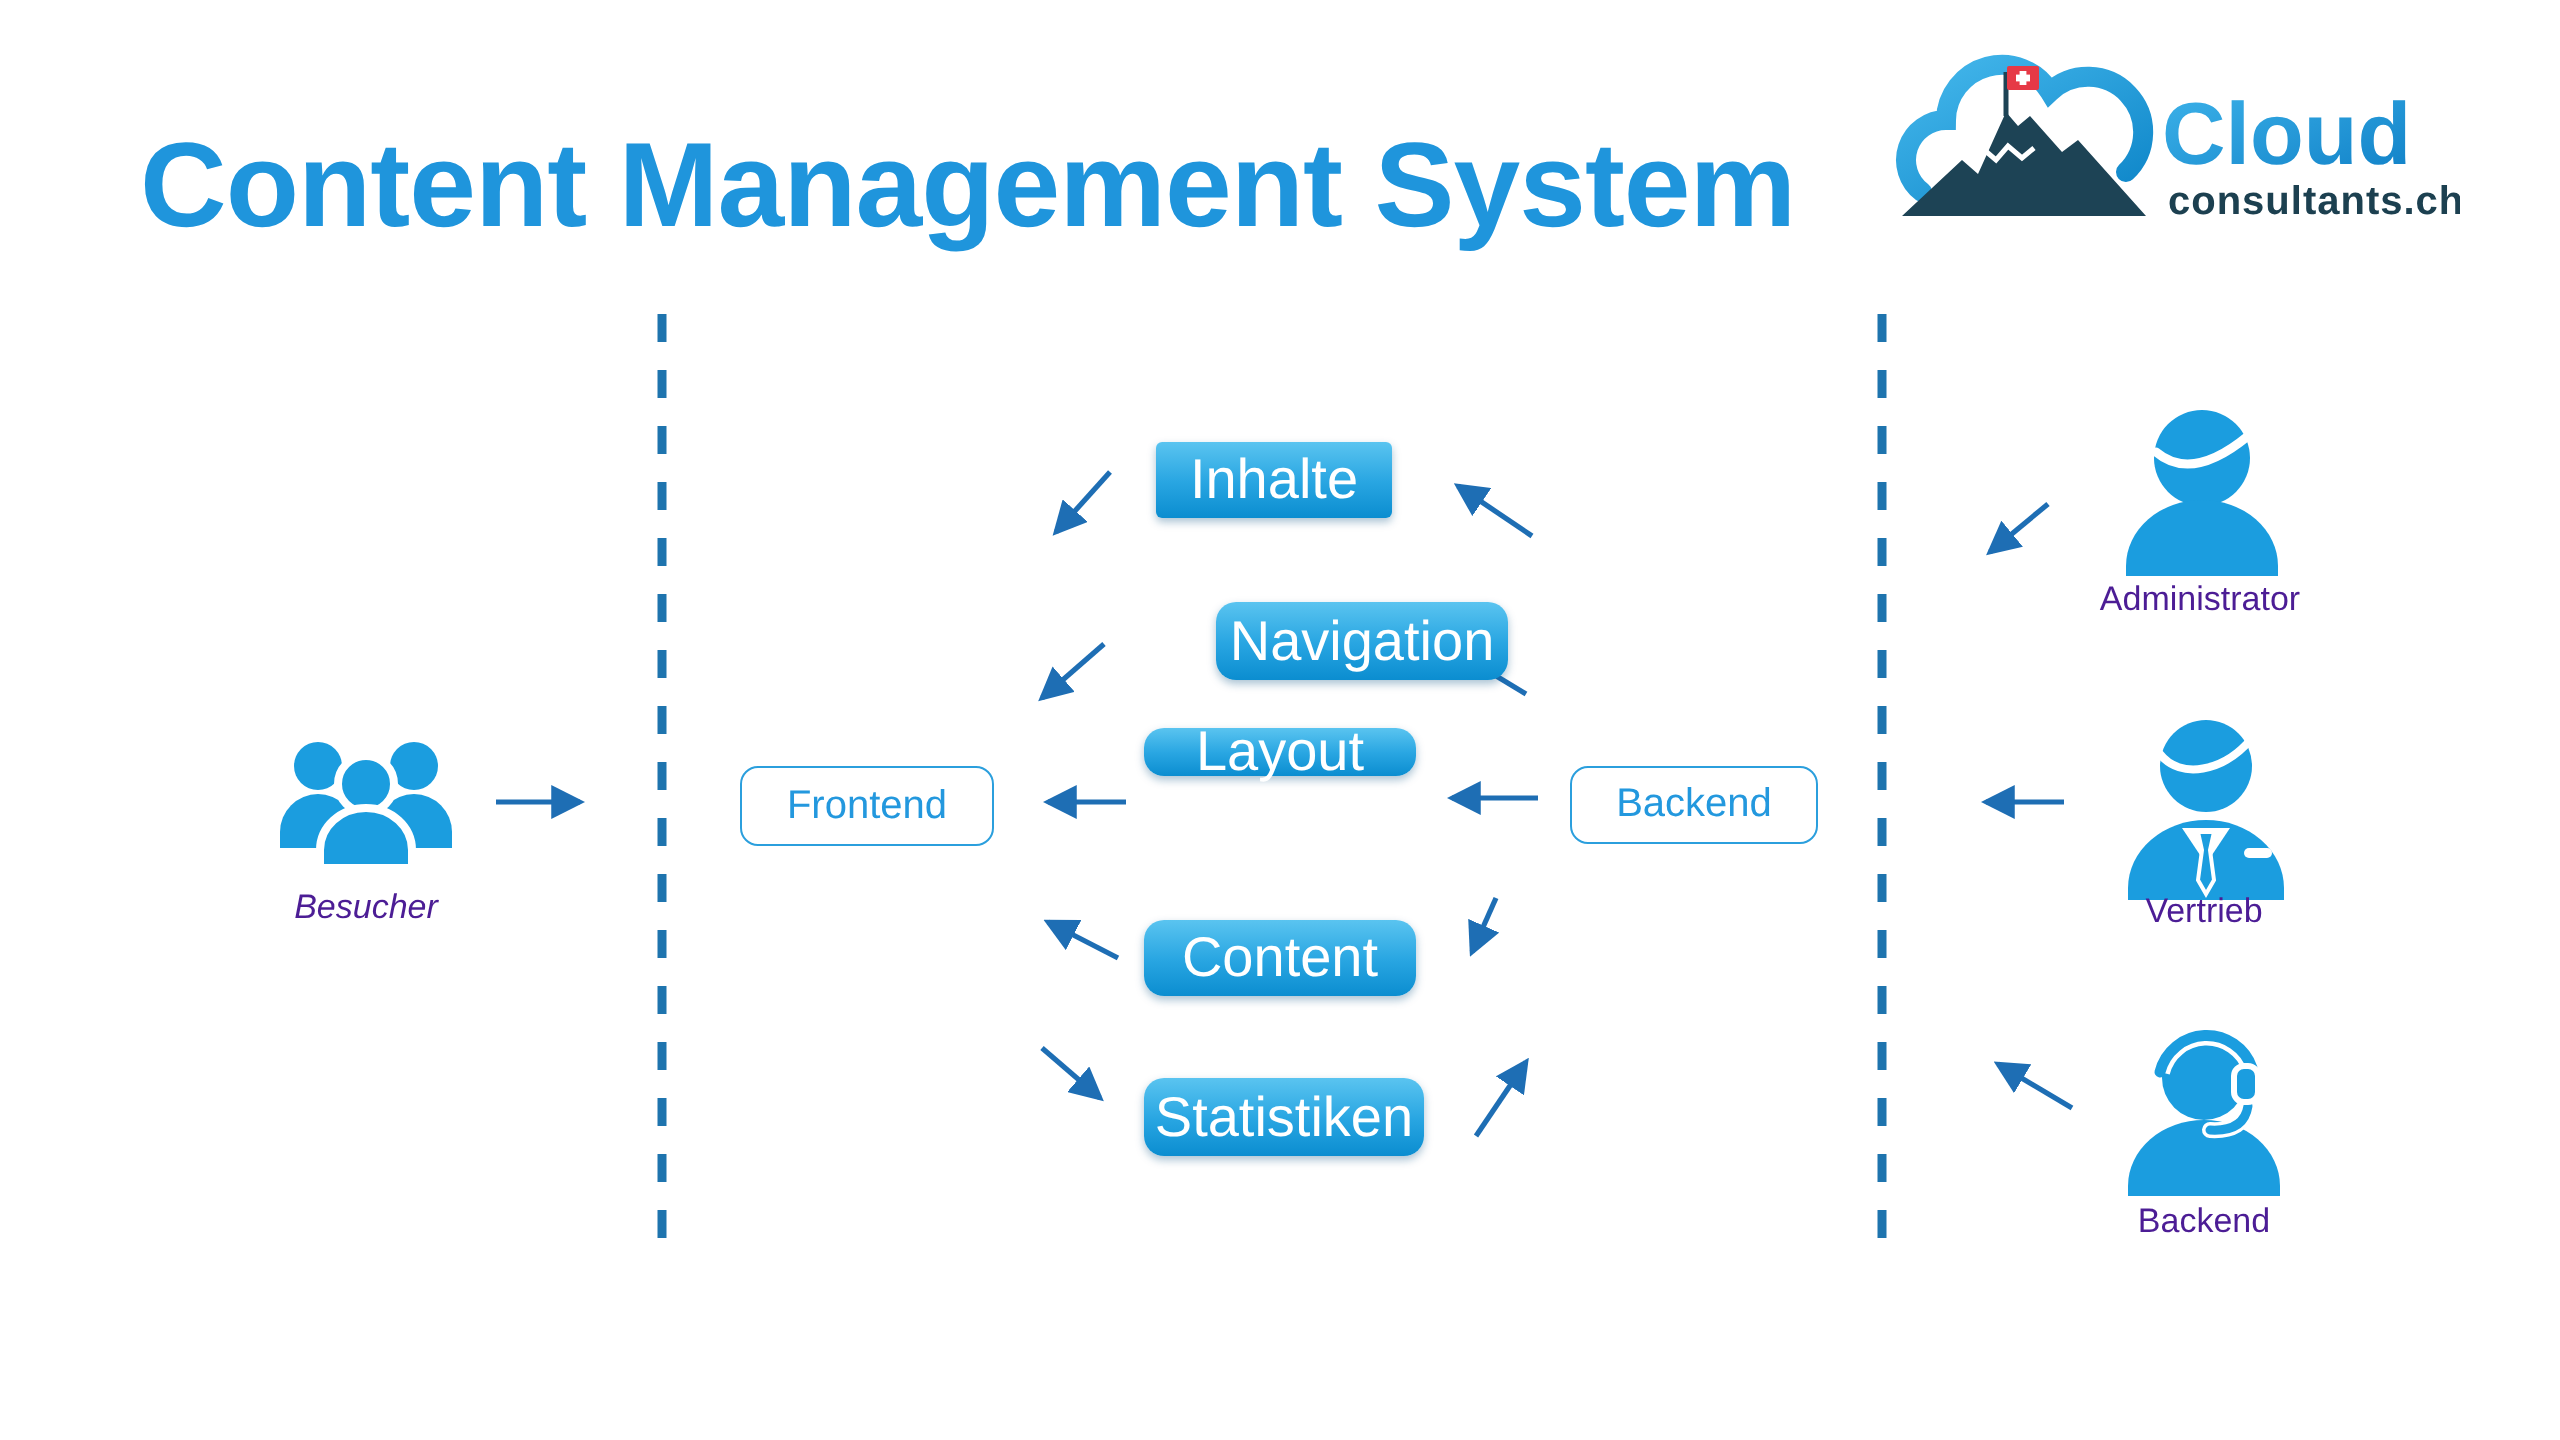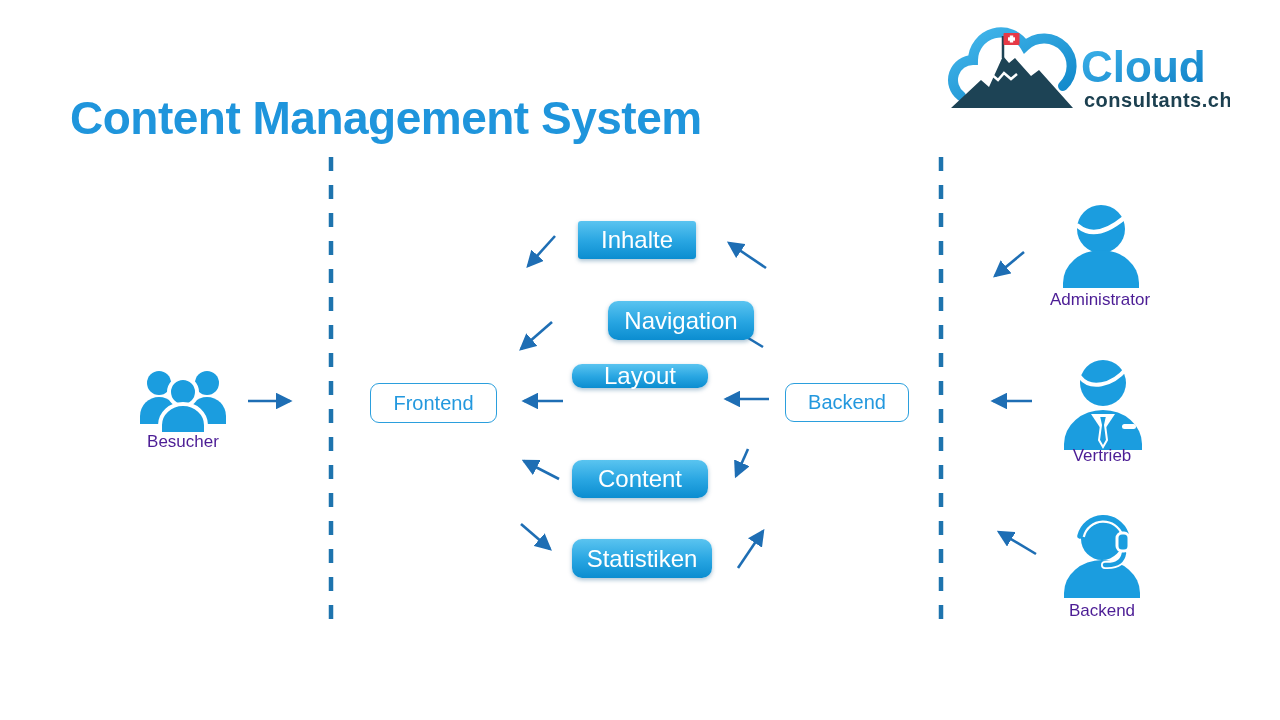--- a/index.html
+++ b/index.html
@@ -4,30 +4,30 @@
 <style>
   html,body{margin:0;padding:0;}
   body{
     width:1280px;height:720px;background:#ffffff;
     font-family:"Liberation Sans", sans-serif;
     position:relative;overflow:hidden;
   }
   .abs{position:absolute;}
   #title{
     left:70px;top:58px;
-    font-size:46px;font-weight:bold;letter-spacing:-0.5px;
-    color:#1f95dc;white-space:nowrap;margin-top:33px;
+    font-size:60px;font-weight:bold;letter-spacing:-0.5px;
+    color:#1f95dc;white-space:nowrap;
   }
   
   #overlay{left:0;top:0;width:1280px;height:720px;pointer-events:none;}
   
   .module-btn{
     display:flex;align-items:center;justify-content:center;
     background:linear-gradient(180deg,#5ac4f0 0%,#29a6e2 52%,#0b8dd0 100%);
-    color:#ffffff;font-size:24px;font-weight:500;
+    color:#ffffff;font-size:28px;font-weight:500;
     border-radius:10px;
     box-shadow:0 2px 4px rgba(10,80,130,0.35);
     text-align:center;
   }
   #btn-inhalte{left:578px;top:221px;width:118px;height:38px;border-radius:3px;}
   #btn-navigation{left:568px;top:301px;width:146px;height:39px;margin-left:40px;}
   #btn-layout{left:572px;top:364px;width:136px;height:24px;}
   #btn-werbung{left:572px;top:460px;width:136px;height:38px;}
   #btn-statistiken{left:572px;top:539px;width:140px;height:39px;}
   
@@ -35,21 +35,21 @@
     display:flex;align-items:center;justify-content:center;
     background:#ffffff;border:1.6px solid #2b9fdd;border-radius:9px;
     color:#2398de;font-size:20px;
   }
   #box-frontend{left:370px;top:383px;width:125px;height:38px;}
   #box-backend{left:785px;top:383px;width:122px;height:37px;}
   
   .caption{
     color:#4c1d95;font-size:17px;text-align:center;white-space:nowrap;
   }
-  #cap-besucher{left:113px;top:432px;width:140px;}
+  #cap-besucher{left:113px;top:444px;width:140px;font-style:italic;}
   #cap-administrator{left:1020px;top:290px;width:160px;}
   #cap-vertrieb{left:1022px;top:446px;width:160px;}
   #cap-support{left:1022px;top:601px;width:160px;}
   .icon-blue{fill:#1b9ddf;}
 </style>
 </head>
 <body>
 
 <div id="title" class="abs">Content Management System</div>
 

